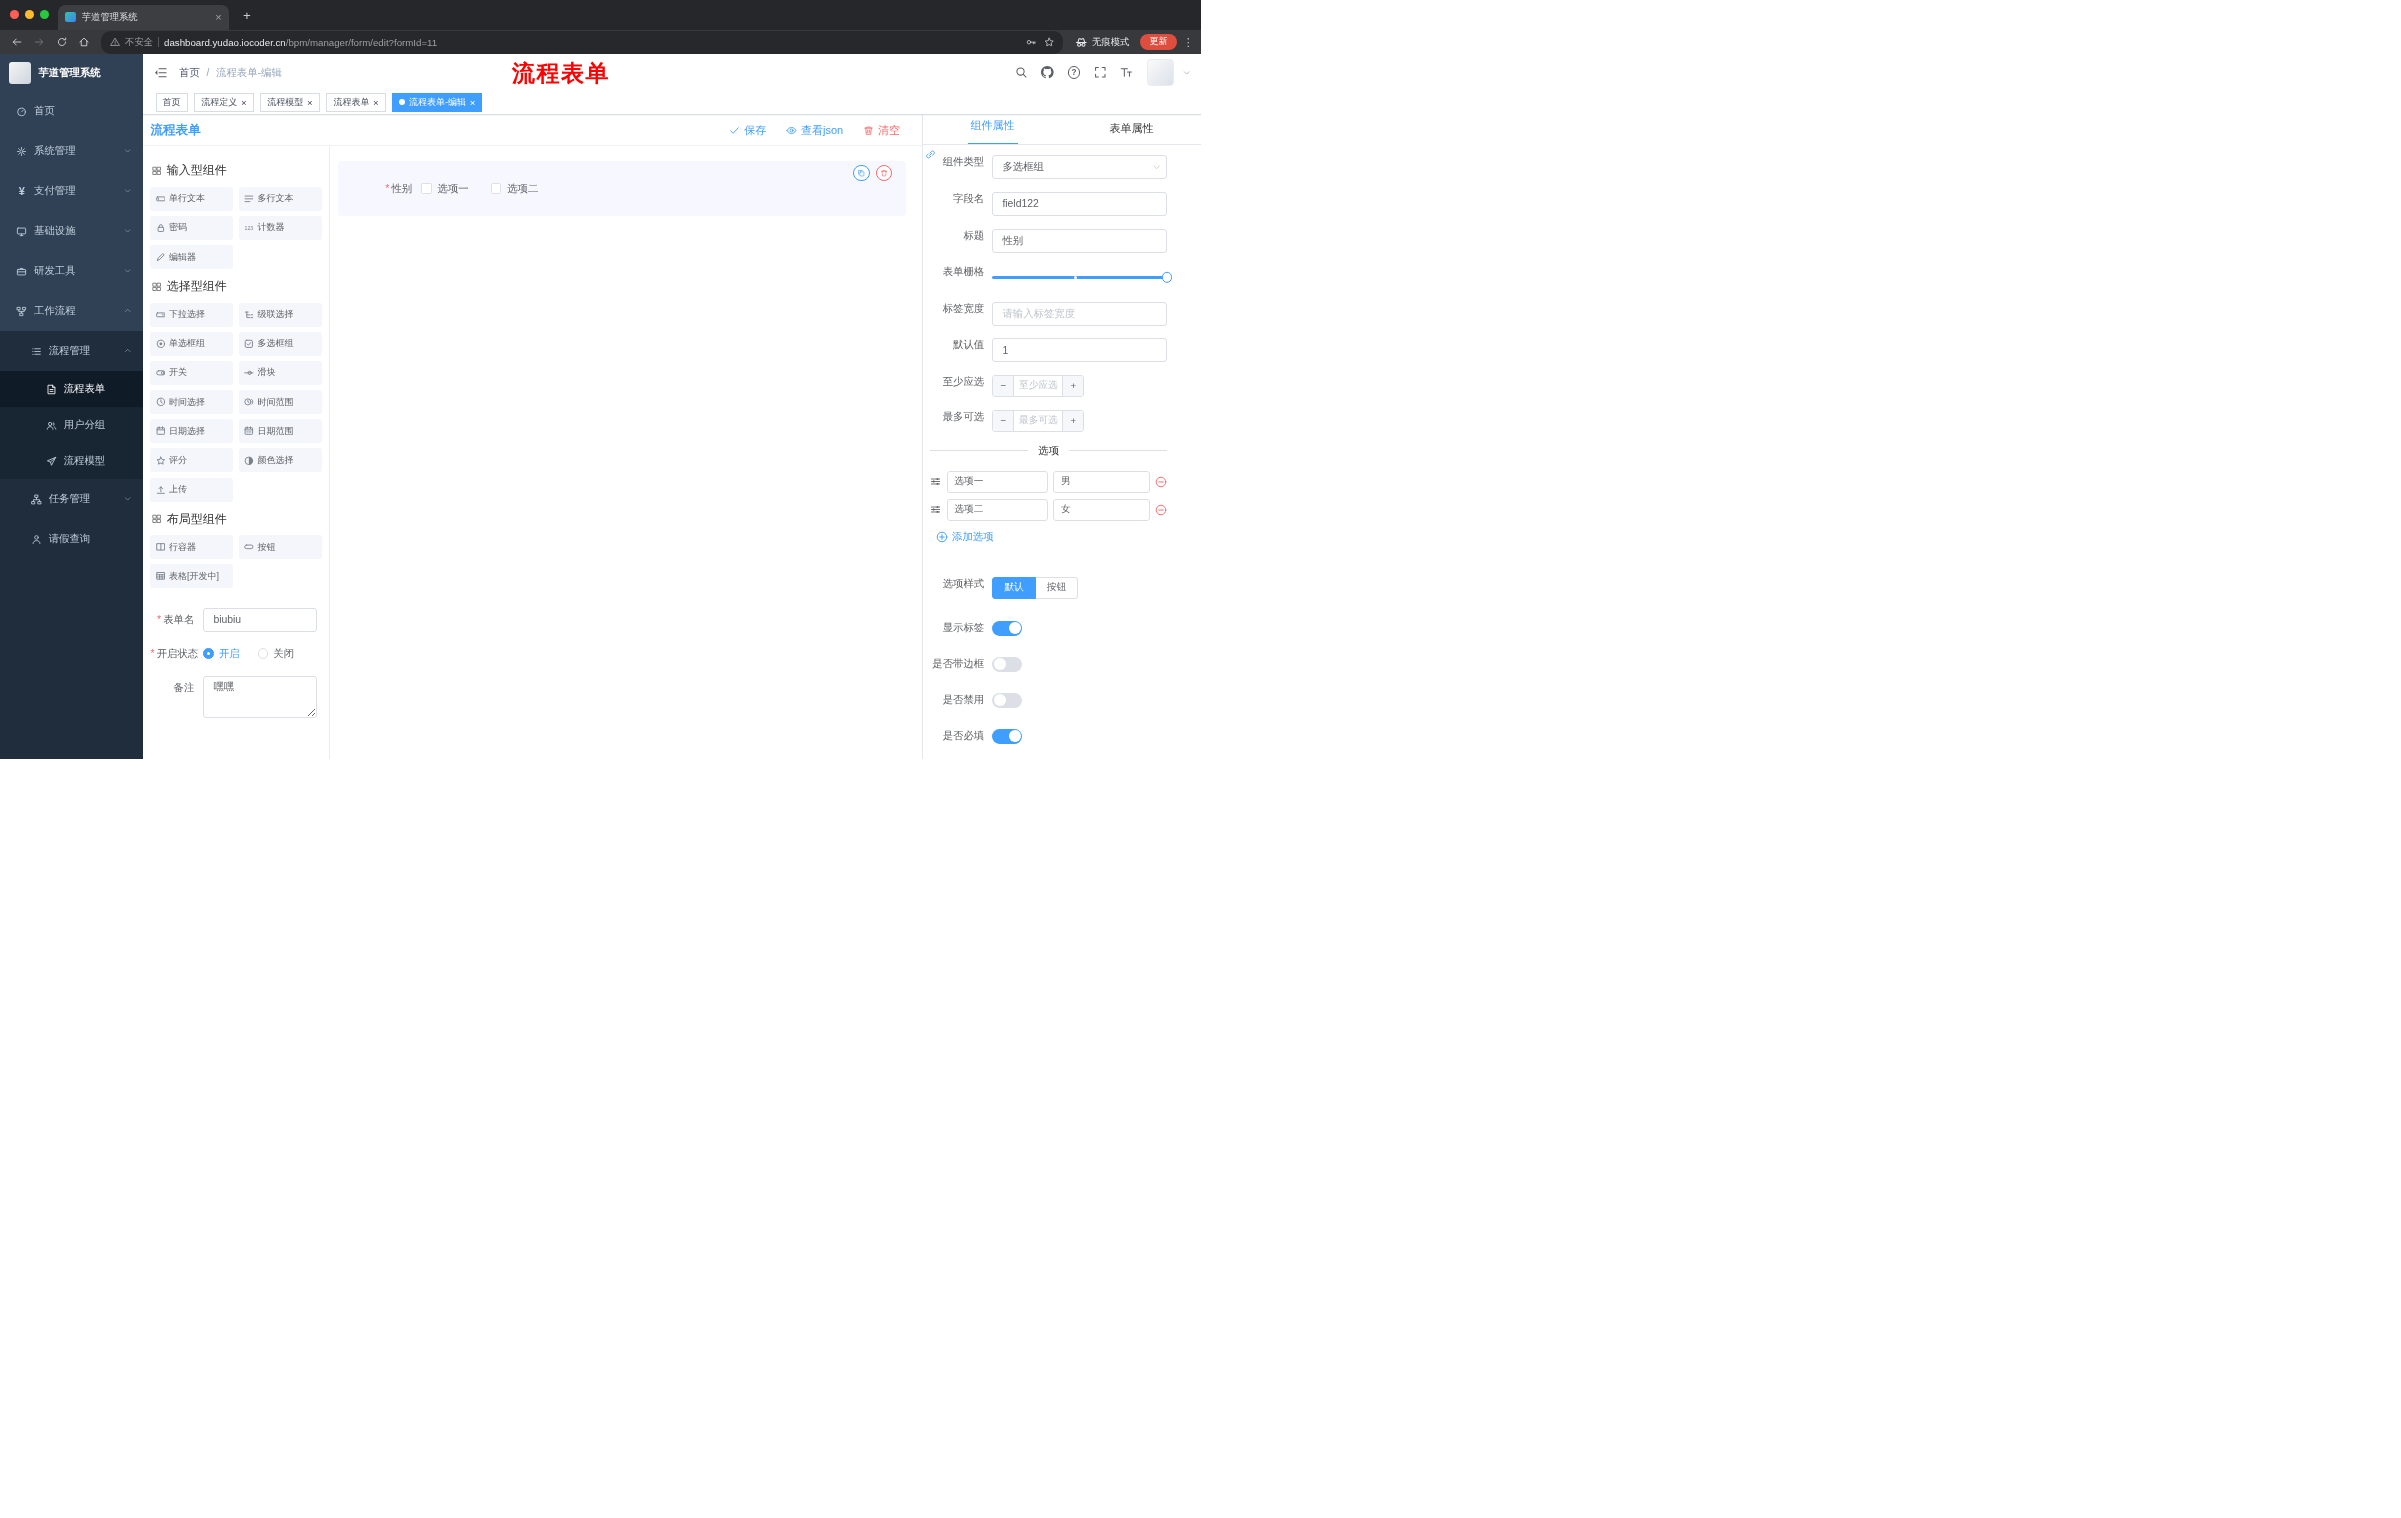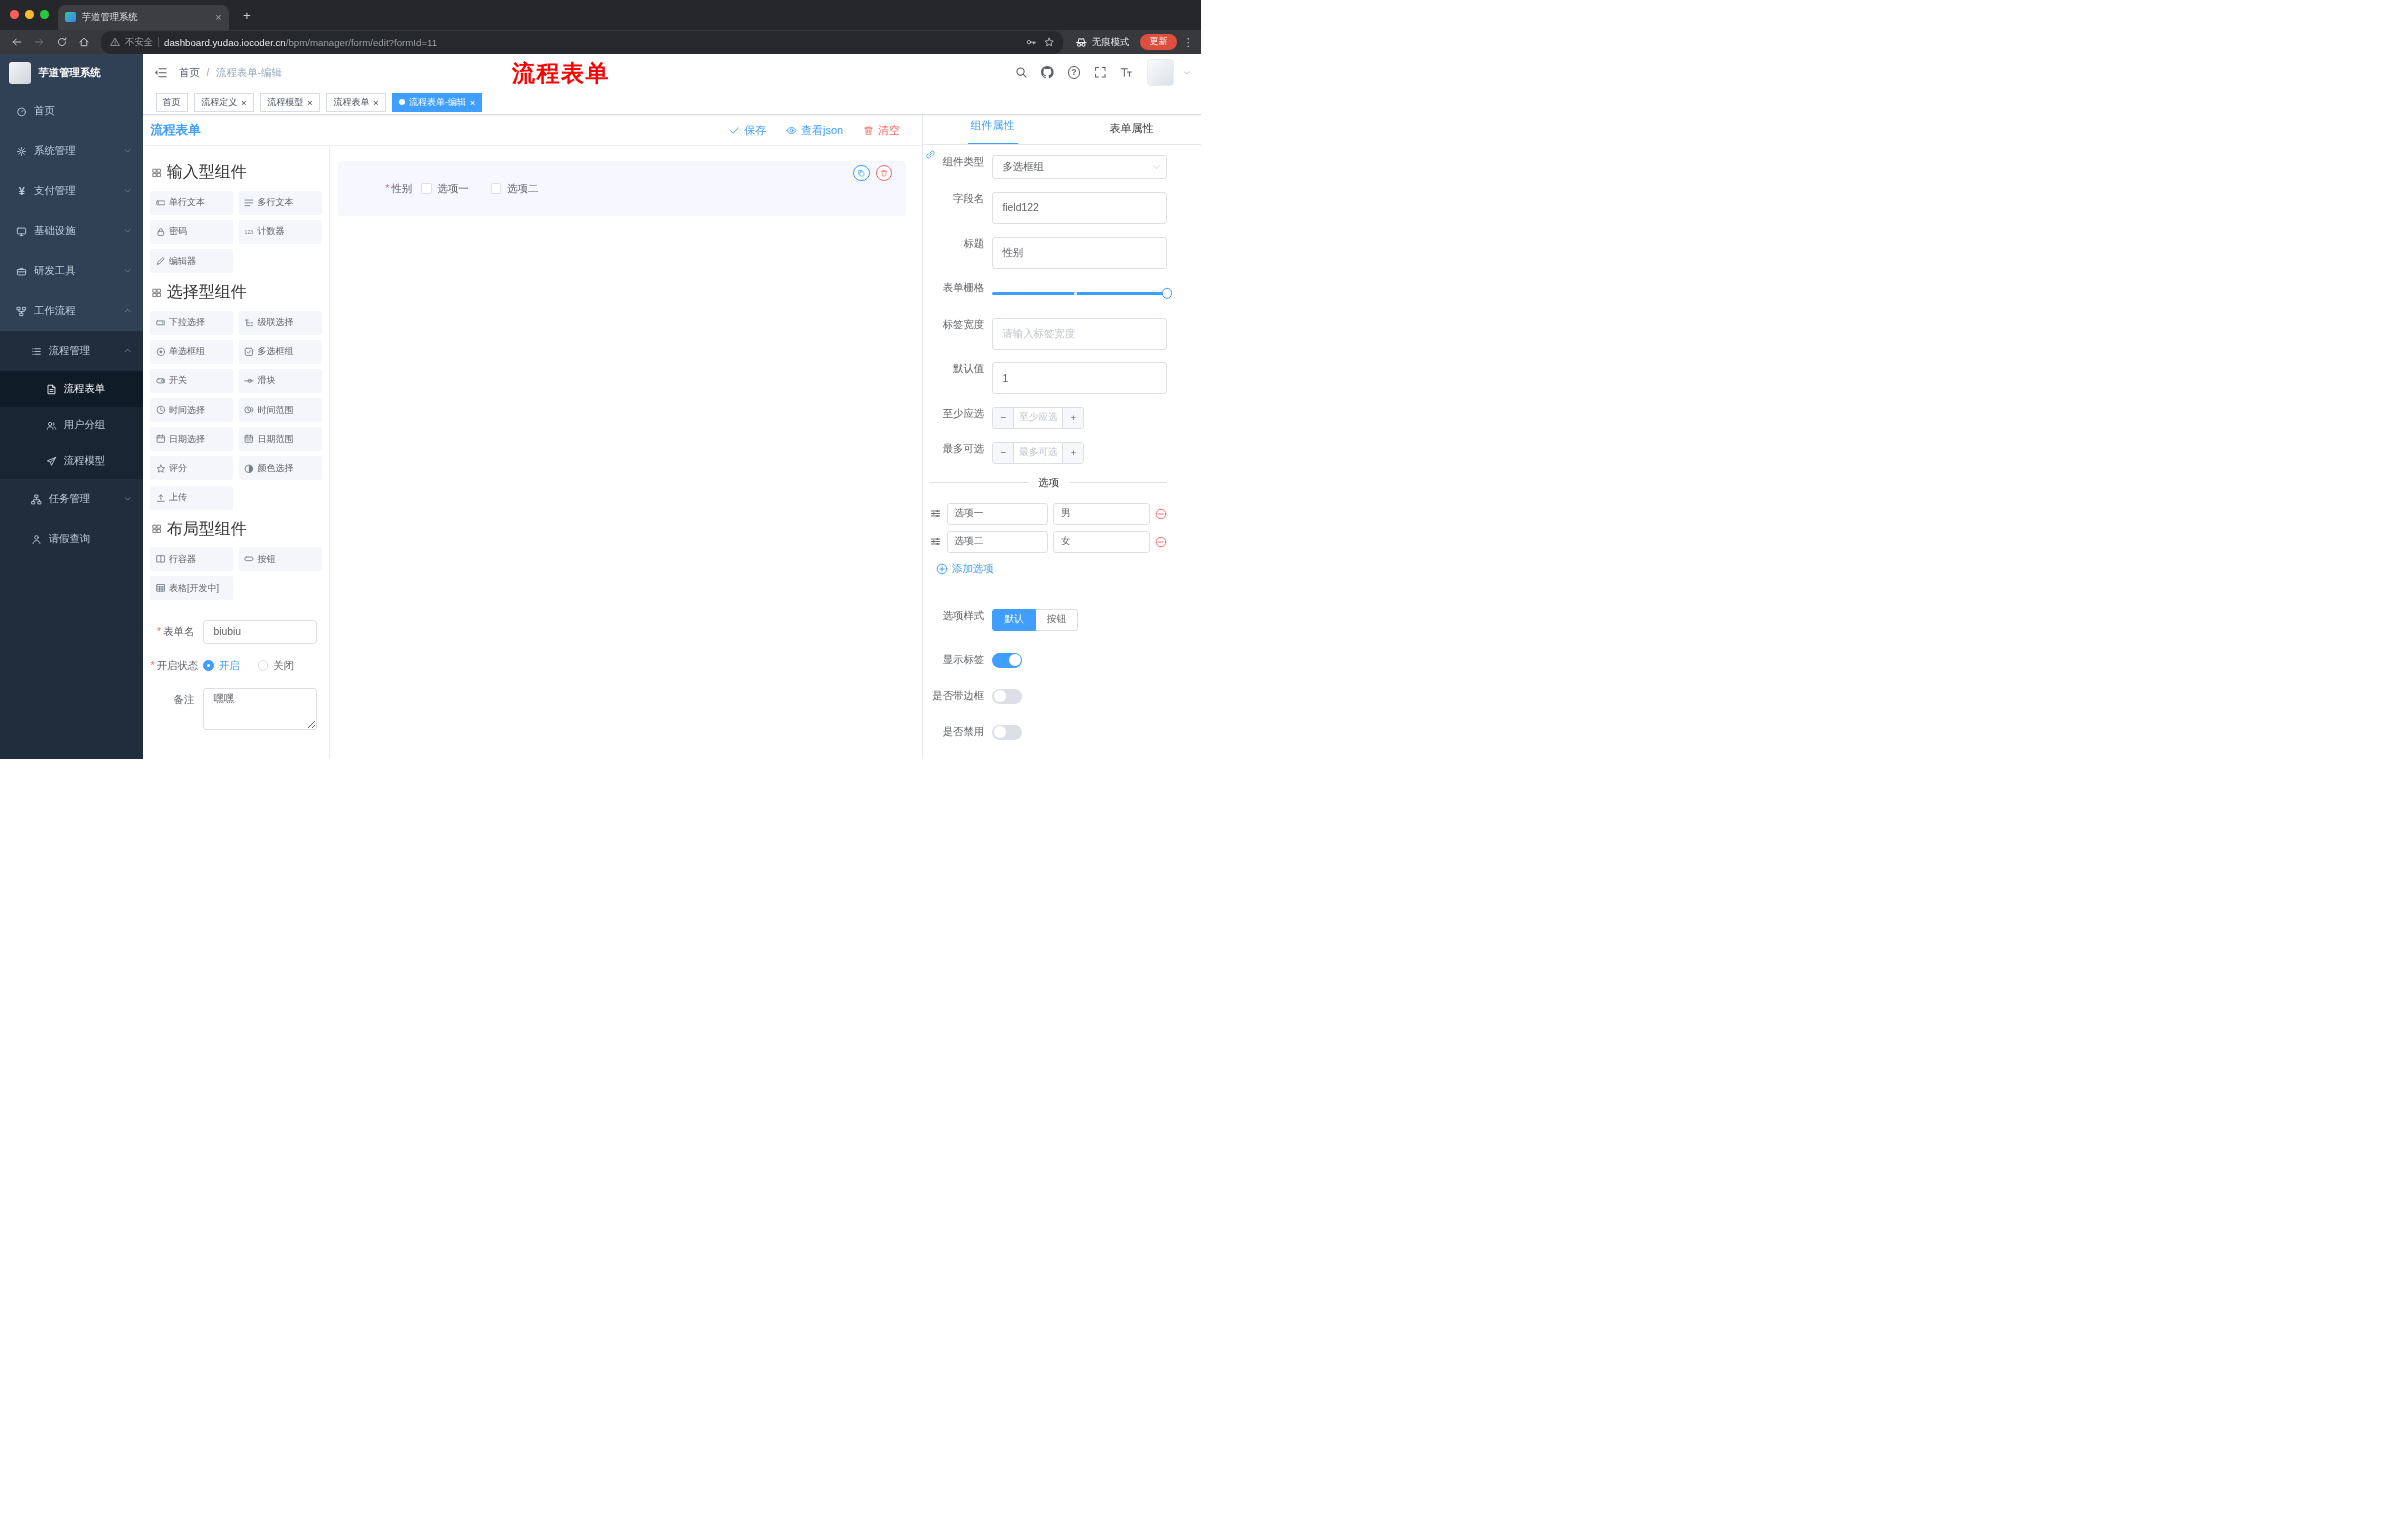--- a/index.html
+++ b/index.html
@@ -79,21 +79,21 @@
   .designer{flex:1;display:flex;flex-direction:column;min-width:0}
   .designer-hd{height:31px;display:flex;align-items:center;padding:0 22px 0 7.4px;border-bottom:0.7px solid #f0f1f5;flex:none}
   .designer-title{color:#409eff;font-size:12.6px;font-weight:600}
   .designer-actions{margin-left:auto;display:flex;align-items:center;gap:19.3px;font-size:11px}
   .act{display:flex;align-items:center;gap:4.5px;color:#409eff;cursor:pointer}
   .act svg{width:11px;height:11px}
   .act.danger{color:#f56c6c}
   .designer-body{flex:1;display:flex;min-height:0}
 
   .palette{width:187px;flex:none;border-right:0.7px solid #ebecf0;padding:7.4px 7.4px 0;overflow:hidden}
-  .group-hd{display:flex;align-items:center;gap:5.2px;font-size:16px;color:#333;margin:9px 1.5px 7.4px}
+  .group-hd{display:flex;align-items:center;gap:5.2px;font-size:12px;color:#333;margin:9px 1.5px 7.4px}
   .group-hd svg{width:9.7px;height:9.7px;color:#666}
   .p-grid{display:grid;grid-template-columns:1fr 1fr;gap:5.2px 6px}
   .p-item{height:24px;display:flex;align-items:center;gap:3.7px;padding:0 5.2px;background:#f4f6fc;border-radius:2.2px;font-size:9px;color:#606266;cursor:move;white-space:nowrap;overflow:hidden}
   .p-item svg{width:9.7px;height:9.7px;color:#79808a;flex:none}
 
   .meta{margin-top:19.3px;padding-right:4.5px}
   .m-row{display:flex;align-items:center;margin-bottom:15px}
   .m-row.top{align-items:flex-start}
   .m-label{width:53px;flex:none;text-align:right;padding-right:9px;font-size:10.4px;color:#606266;white-space:nowrap}
   .m-row.top .m-label{padding-top:5.2px}
@@ -125,21 +125,21 @@
   .p-tab{flex:1;display:flex;align-items:flex-end;justify-content:center;font-size:11px;color:#303133;cursor:pointer}
   .p-tab span{padding:0 3px 8.2px}
   .p-tab.active{color:#409eff}
   .p-tab.active span{border-bottom:1.5px solid #409eff;padding-bottom:10px}
   .link-ic{position:absolute;left:2.2px;top:34px;color:#409eff}
   .link-ic svg{width:11px;height:11px}
   .p-body{flex:1;padding:10.4px 34px 0 7.4px;overflow:hidden}
   .p-row{display:flex;align-items:flex-start;margin-bottom:12.6px}
   .p-label{width:62px;flex:none;text-align:right;padding-right:8.2px;font-size:10.4px;color:#606266;white-space:nowrap}
   .p-ctl{flex:1;min-width:0;display:flex;align-items:center}
-  .p-ctl .inp{height:32px}
+  .p-ctl .inp{height:24px}
   .select{position:relative;width:100%}
   .select .sval{display:flex;align-items:center;height:24px;border:0.7px solid #dcdfe6;border-radius:3px;padding:0 19.3px 0 9px;color:#606266;font-size:10.4px;cursor:pointer;background:#fff}
   .select .chevd{position:absolute;right:6px;top:50%;transform:translateY(-50%);color:#c0c4cc}
   .select .chevd svg{width:9px;height:9px}
   .slider{position:relative;height:24px;display:flex;align-items:center;width:100%}
   .sl-track{position:relative;flex:1;height:3px;border-radius:1.5px;background:#409eff}
   .sl-stop{position:absolute;left:47%;top:0;width:3px;height:3px;border-radius:50%;background:#fff}
   .sl-handle{position:absolute;right:-5.2px;top:50%;transform:translateY(-50%);width:10.4px;height:10.4px;background:#fff;border:1.5px solid #409eff;border-radius:50%;cursor:grab}
   .stepper{width:92px;height:22px;border:0.7px solid #dcdfe6;border-radius:3px;display:flex;overflow:hidden;background:#fff}
   .stp-btn{width:21px;background:#f5f7fa;color:#606266;display:flex;align-items:center;justify-content:center;font-size:9.7px;flex:none;cursor:pointer}

